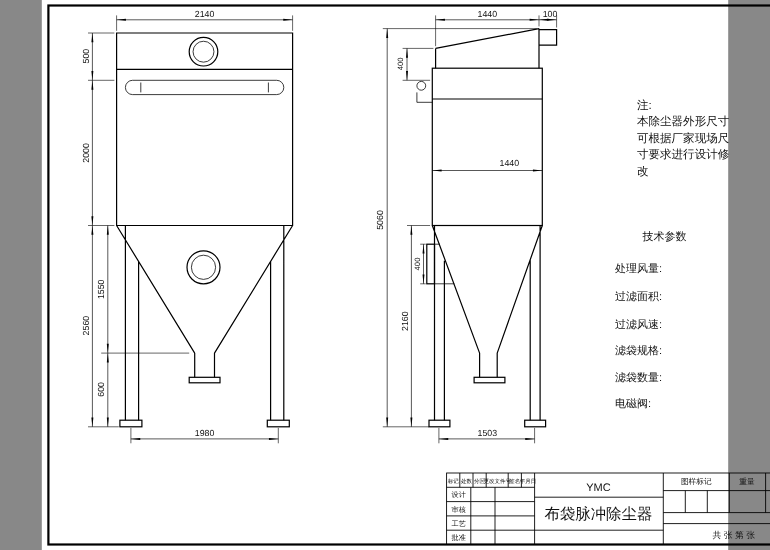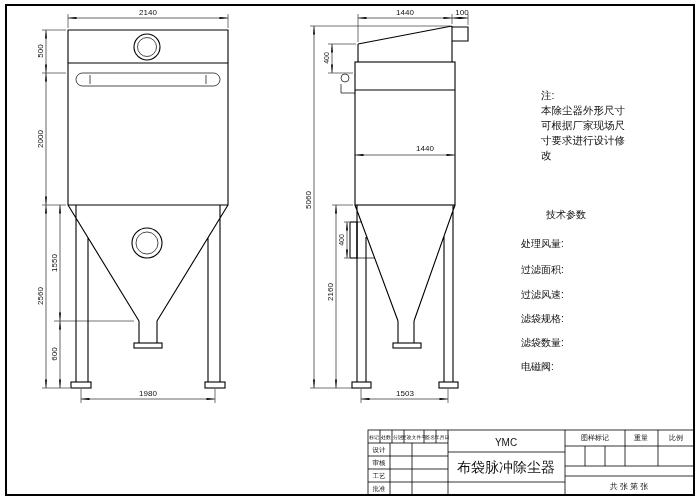--- a/index.html
+++ b/index.html
@@ -1,16 +1,16 @@
 <!DOCTYPE html>
 <html><head>
 <meta charset="utf-8">
 <style>
   html,body{margin:0;padding:0;background:#888;}
-  .page{width:700px;height:500px;background:#fff;position:relative;margin:0 auto;}
+  .page{width:624px;height:500px;background:#fff;position:relative;margin:0 auto;}
   svg{display:block;}
   text{font-family:"Liberation Sans","DejaVu Sans",sans-serif;fill:#111;}
   .ol{fill:none;stroke:#000;stroke-width:1.1;}
   .thin{fill:none;stroke:#000;stroke-width:0.7;}
   .dim{fill:none;stroke:#000;stroke-width:0.6;}
   .ext{fill:none;stroke:#000;stroke-width:0.55;}
   .dimtxt{font-size:8px;text-anchor:middle;}
   .dimtxt-s{font-size:7px;text-anchor:middle;}
   .cjk{font-size:10.5px;}
   .cjk-s{font-size:10px;}

